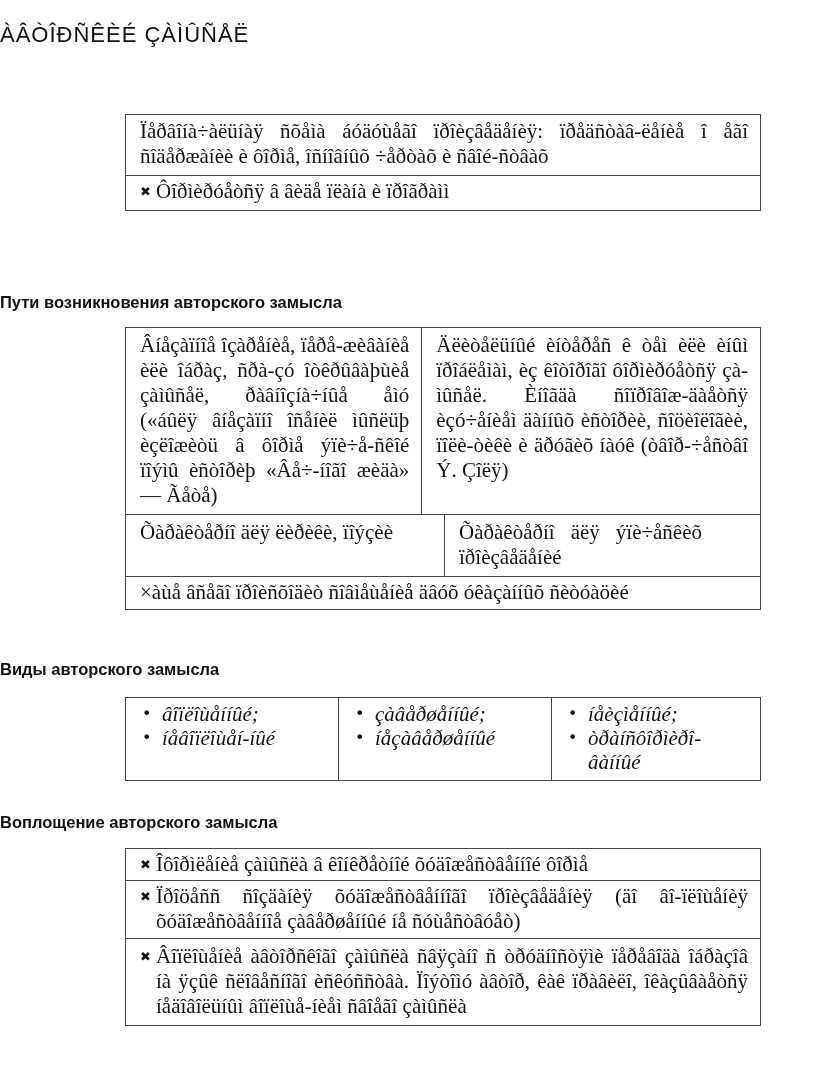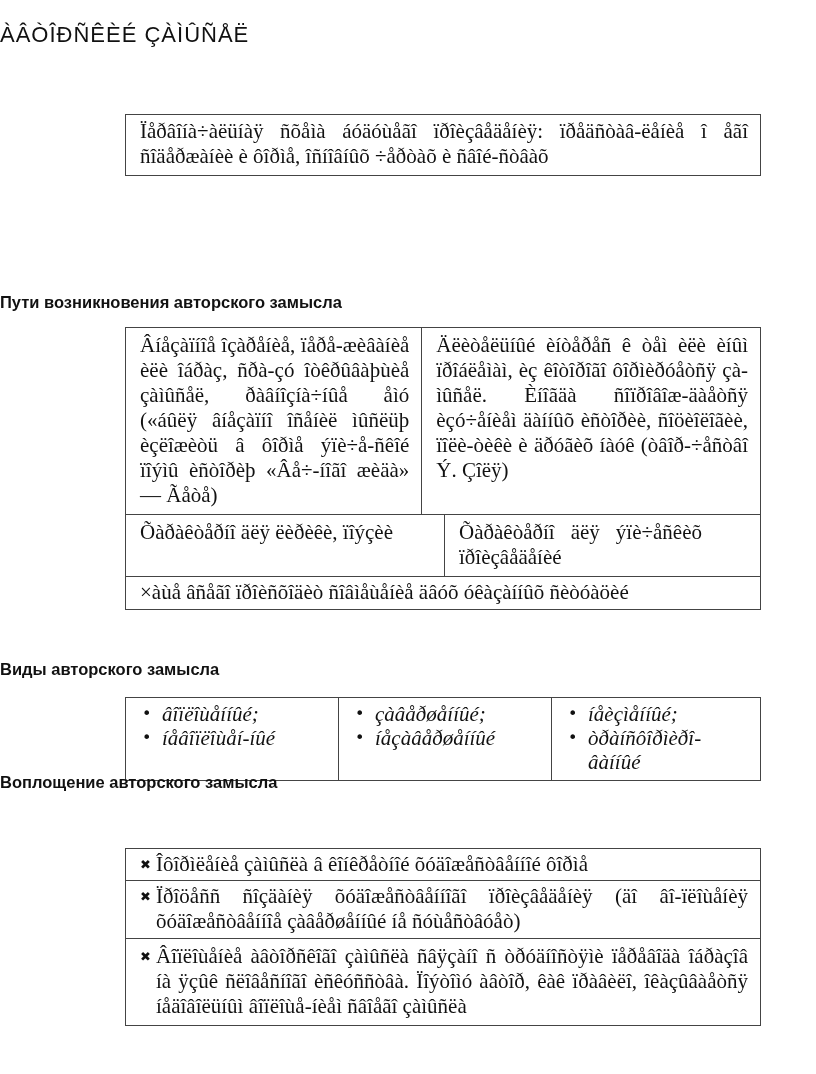--- a/index.html
+++ b/index.html
@@ -29,20 +29,23 @@
   .li { position: relative; padding-left: 20px; }
   .dot { position: absolute; left: 0; top: 0; font-style: normal; font-family: "DejaVu Sans", sans-serif; font-size: 16px; }
 </style>
 </head>
 <body>
 
 <div class="title">ÀÂÒÎÐÑÊÈÉ ÇÀÌÛÑÅË</div>
 
 <div class="box" style="top:70px;margin-top:44px;">
   <div class="row" style="padding-top:4px;padding-bottom:6px;">Ïåðâîíà÷àëüíàÿ ñõåìà áóäóùåãî ïðîèçâåäåíèÿ: ïðåäñòàâ-ëåíèå î åãî ñîäåðæàíèè è ôîðìå, îñíîâíûõ ÷åðòàõ è ñâîé-ñòâàõ</div>
+  <div class="row bullet-row">
+    <span class="xmark">✖</span><span>Ôîðìèðóåòñÿ â âèäå ïëàíà è ïðîãðàìì</span>
+  </div>
 </div>
 
 <div class="section-heading" style="top:293px;">Пути возникновения авторского замысла</div>
 <div class="box" style="top:327px;">
   <div class="grid2">
     <div class="cell" style="width:318px;">Âíåçàïíîå îçàðåíèå, ïåðå-æèâàíèå èëè îáðàç, ñðà-çó îòêðûâàþùèå çàìûñåë, ðàâíîçíà÷íûå åìó («áûëÿ âíåçàïíî îñåíèë ìûñëüþ èçëîæèòü â ôîðìå ýïè÷å-ñêîé ïîýìû èñòîðèþ «Âå÷-íîãî æèäà» — Ãåòå)</div>
     <div class="cell" style="width:365px;">Äëèòåëüíûé èíòåðåñ ê òåì èëè èíûì ïðîáëåìàì, èç êîòîðîãî ôîðìèðóåòñÿ çà-ìûñåë. Èíîãäà ñîïðîâîæ-äàåòñÿ èçó÷åíèåì äàííûõ èñòîðèè, ñîöèîëîãèè, ïîëè-òèêè è äðóãèõ íàóê (òâîð-÷åñòâî Ý. Çîëÿ)</div>
   </div>
   <div class="grid2" style="border-top:1.5px solid #444;">
     <div class="cell" style="width:318px;">Õàðàêòåðíî äëÿ ëèðèêè, ïîýçèè</div>
@@ -62,21 +65,21 @@
       <div class="li"><span class="dot">•</span><span>çàâåðøåííûé;</span></div>
       <div class="li"><span class="dot">•</span><span>íåçàâåðøåííûé</span></div>
     </div>
     <div class="cell" style="width:208px;">
       <div class="li"><span class="dot">•</span><span>íåèçìåííûé;</span></div>
       <div class="li"><span class="dot">•</span><span>òðàíñôîðìèðî-âàííûé</span></div>
     </div>
   </div>
 </div>
 
-<div class="section-heading" style="top:773px;">Воплощение авторского замысла</div>
+<div class="section-heading" style="top:813px;">Воплощение авторского замысла</div>
 <div class="box" style="top:848px;">
   <div class="row bullet-row" style="padding-top:3px;padding-bottom:3px;">
     <span class="xmark">✖</span><span>Îôîðìëåíèå çàìûñëà â êîíêðåòíîé õóäîæåñòâåííîé ôîðìå</span>
   </div>
   <div class="row bullet-row" style="padding-top:3px;padding-bottom:4px;">
     <span class="xmark">✖</span><span>Ïðîöåññ ñîçäàíèÿ õóäîæåñòâåííîãî ïðîèçâåäåíèÿ (äî âî-ïëîùåíèÿ õóäîæåñòâåííîå çàâåðøåííûé íå ñóùåñòâóåò)</span>
   </div>
   <div class="row bullet-row" style="padding-top:5px;padding-bottom:6px;">
     <span class="xmark">✖</span><span>Âîïëîùåíèå àâòîðñêîãî çàìûñëà ñâÿçàíî ñ òðóäíîñòÿìè ïåðåâîäà îáðàçîâ íà ÿçûê ñëîâåñíîãî èñêóññòâà. Ïîýòîìó àâòîð, êàê ïðàâèëî, îêàçûâàåòñÿ íåäîâîëüíûì âîïëîùå-íèåì ñâîåãî çàìûñëà</span>
   </div>

